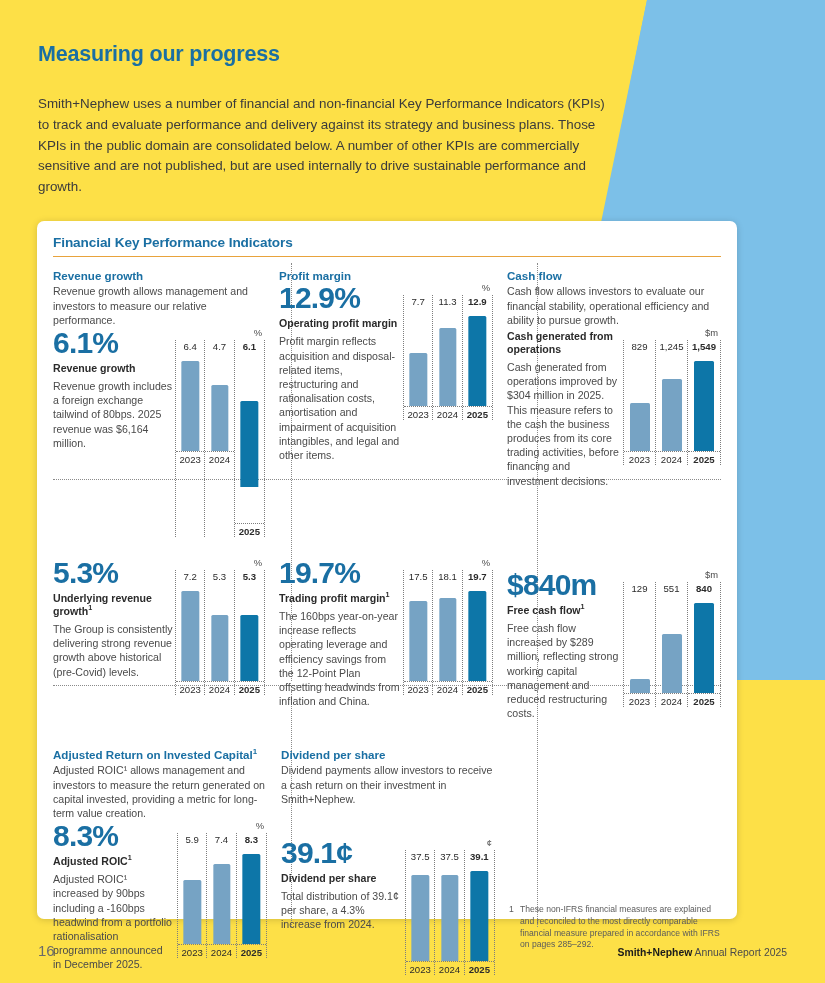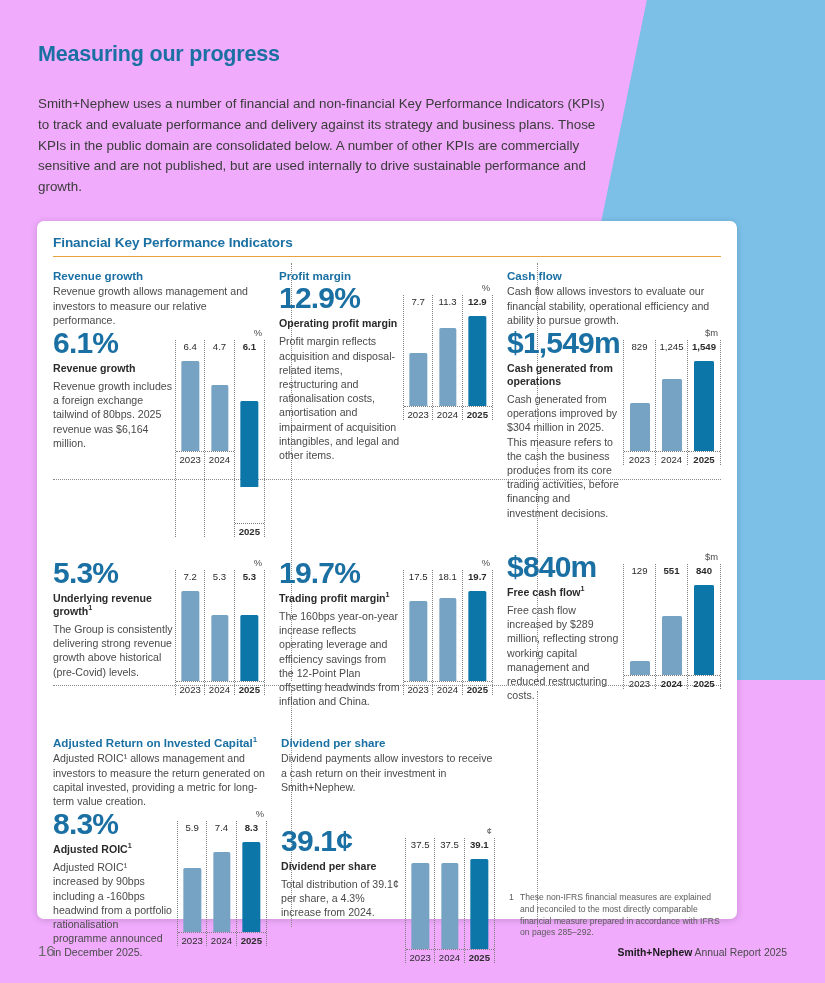--- a/index.html
+++ b/index.html
@@ -6,21 +6,21 @@
   html, body {
     width: 825px; height: 983px;
     background: #ffffff;
     font-family: "Liberation Sans", sans-serif;
     -webkit-font-smoothing: antialiased;
   }
   #page {
     position: relative;
     width: 825px; height: 983px;
     overflow: hidden;
-    background: #f0abfc;
+    background: #fde047;
   }
 
   
   .swoosh { position: absolute; top: 0; right: 0; width: 240px; height: 680px; z-index: 0; }
 
   
   .page-head { position: absolute; left: 38px; top: 42px; width: 580px; z-index: 2; }
   .page-title {
     font-size: 21.5px; font-weight: bold; color: #1a6fa3;
     letter-spacing: -0.2px; margin-bottom: 27px;
@@ -234,21 +234,20 @@
                 </div>
               </div>
           </div>
         </div>
 
         <div class="kpi-col col-c">
           <div class="kpi-head">Cash flow</div>
           <div class="kpi-desc">Cash flow allows investors to evaluate our financial stability, operational efficiency and ability to pursue growth.</div>
           <div class="metric-wrap">
             <div class="metric-left" style="width:116px;">
-              <div class="metric-big">$1,549m</div>
               <div class="metric-label">Cash generated from operations</div>
               <div class="metric-note">Cash generated from operations improved by $304 million in 2025. This measure refers to the cash the business produces from its core trading activities, before financing and investment decisions.</div>
             </div>
             <div class="chart">
                 <div class="chart-unit">$m</div>
                 <div class="chart-body">
                   <div class="chart-cols">
                     <div class="chart-col" style="width: 32px;">
                       <div class="val">829</div>
                       <div class="plot" style="height: 96px;">
@@ -349,38 +348,38 @@
                       </div>
                       <div class="yr cur">2025</div>
                     </div>
                   </div>
                 </div>
               </div>
           </div>
         </div>
 
         <div class="kpi-col col-c">
-          <div class="metric-wrap" style="margin-top:0;justify-content:center;">
+          <div class="metric-wrap" style="margin-top:18px;justify-content:center;">
             <div class="metric-left" style="width:116px;">
               <div class="metric-big">$840m</div>
               <div class="metric-label"><span>Free cash flow</span><sup>1</sup></div>
               <div class="metric-note">Free cash flow increased by $289 million, reflecting strong working capital management and reduced restructuring costs.</div>
             </div>
             <div class="chart">
                 <div class="chart-unit">$m</div>
                 <div class="chart-body">
                   <div class="chart-cols">
                     <div class="chart-col" style="width: 32px;">
                       <div class="val">129</div>
                       <div class="plot" style="height: 96px;">
                         <div class="bar" style="height: 13.8214px; width: 20px; background: rgb(118, 163, 196);"></div>
                       </div>
                       <div class="yr">2023</div>
                     </div>
-                    <div class="chart-col" style="width: 32px; font-weight: bold;">
+                    <div class="chart-col" style="width: 32px;">
                       <div class="val">551</div>
                       <div class="plot" style="height: 96px;">
                         <div class="bar" style="height: 59.0357px; width: 20px; background: rgb(118, 163, 196);"></div>
                       </div>
                       <div class="yr">2024</div>
                     </div>
                     <div class="chart-col" style="width: 32px;">
                       <div class="val cur">840</div>
                       <div class="plot" style="height: 96px;">
                         <div class="bar" style="height: 90px; width: 20px; background: rgb(13, 118, 168);"></div>

